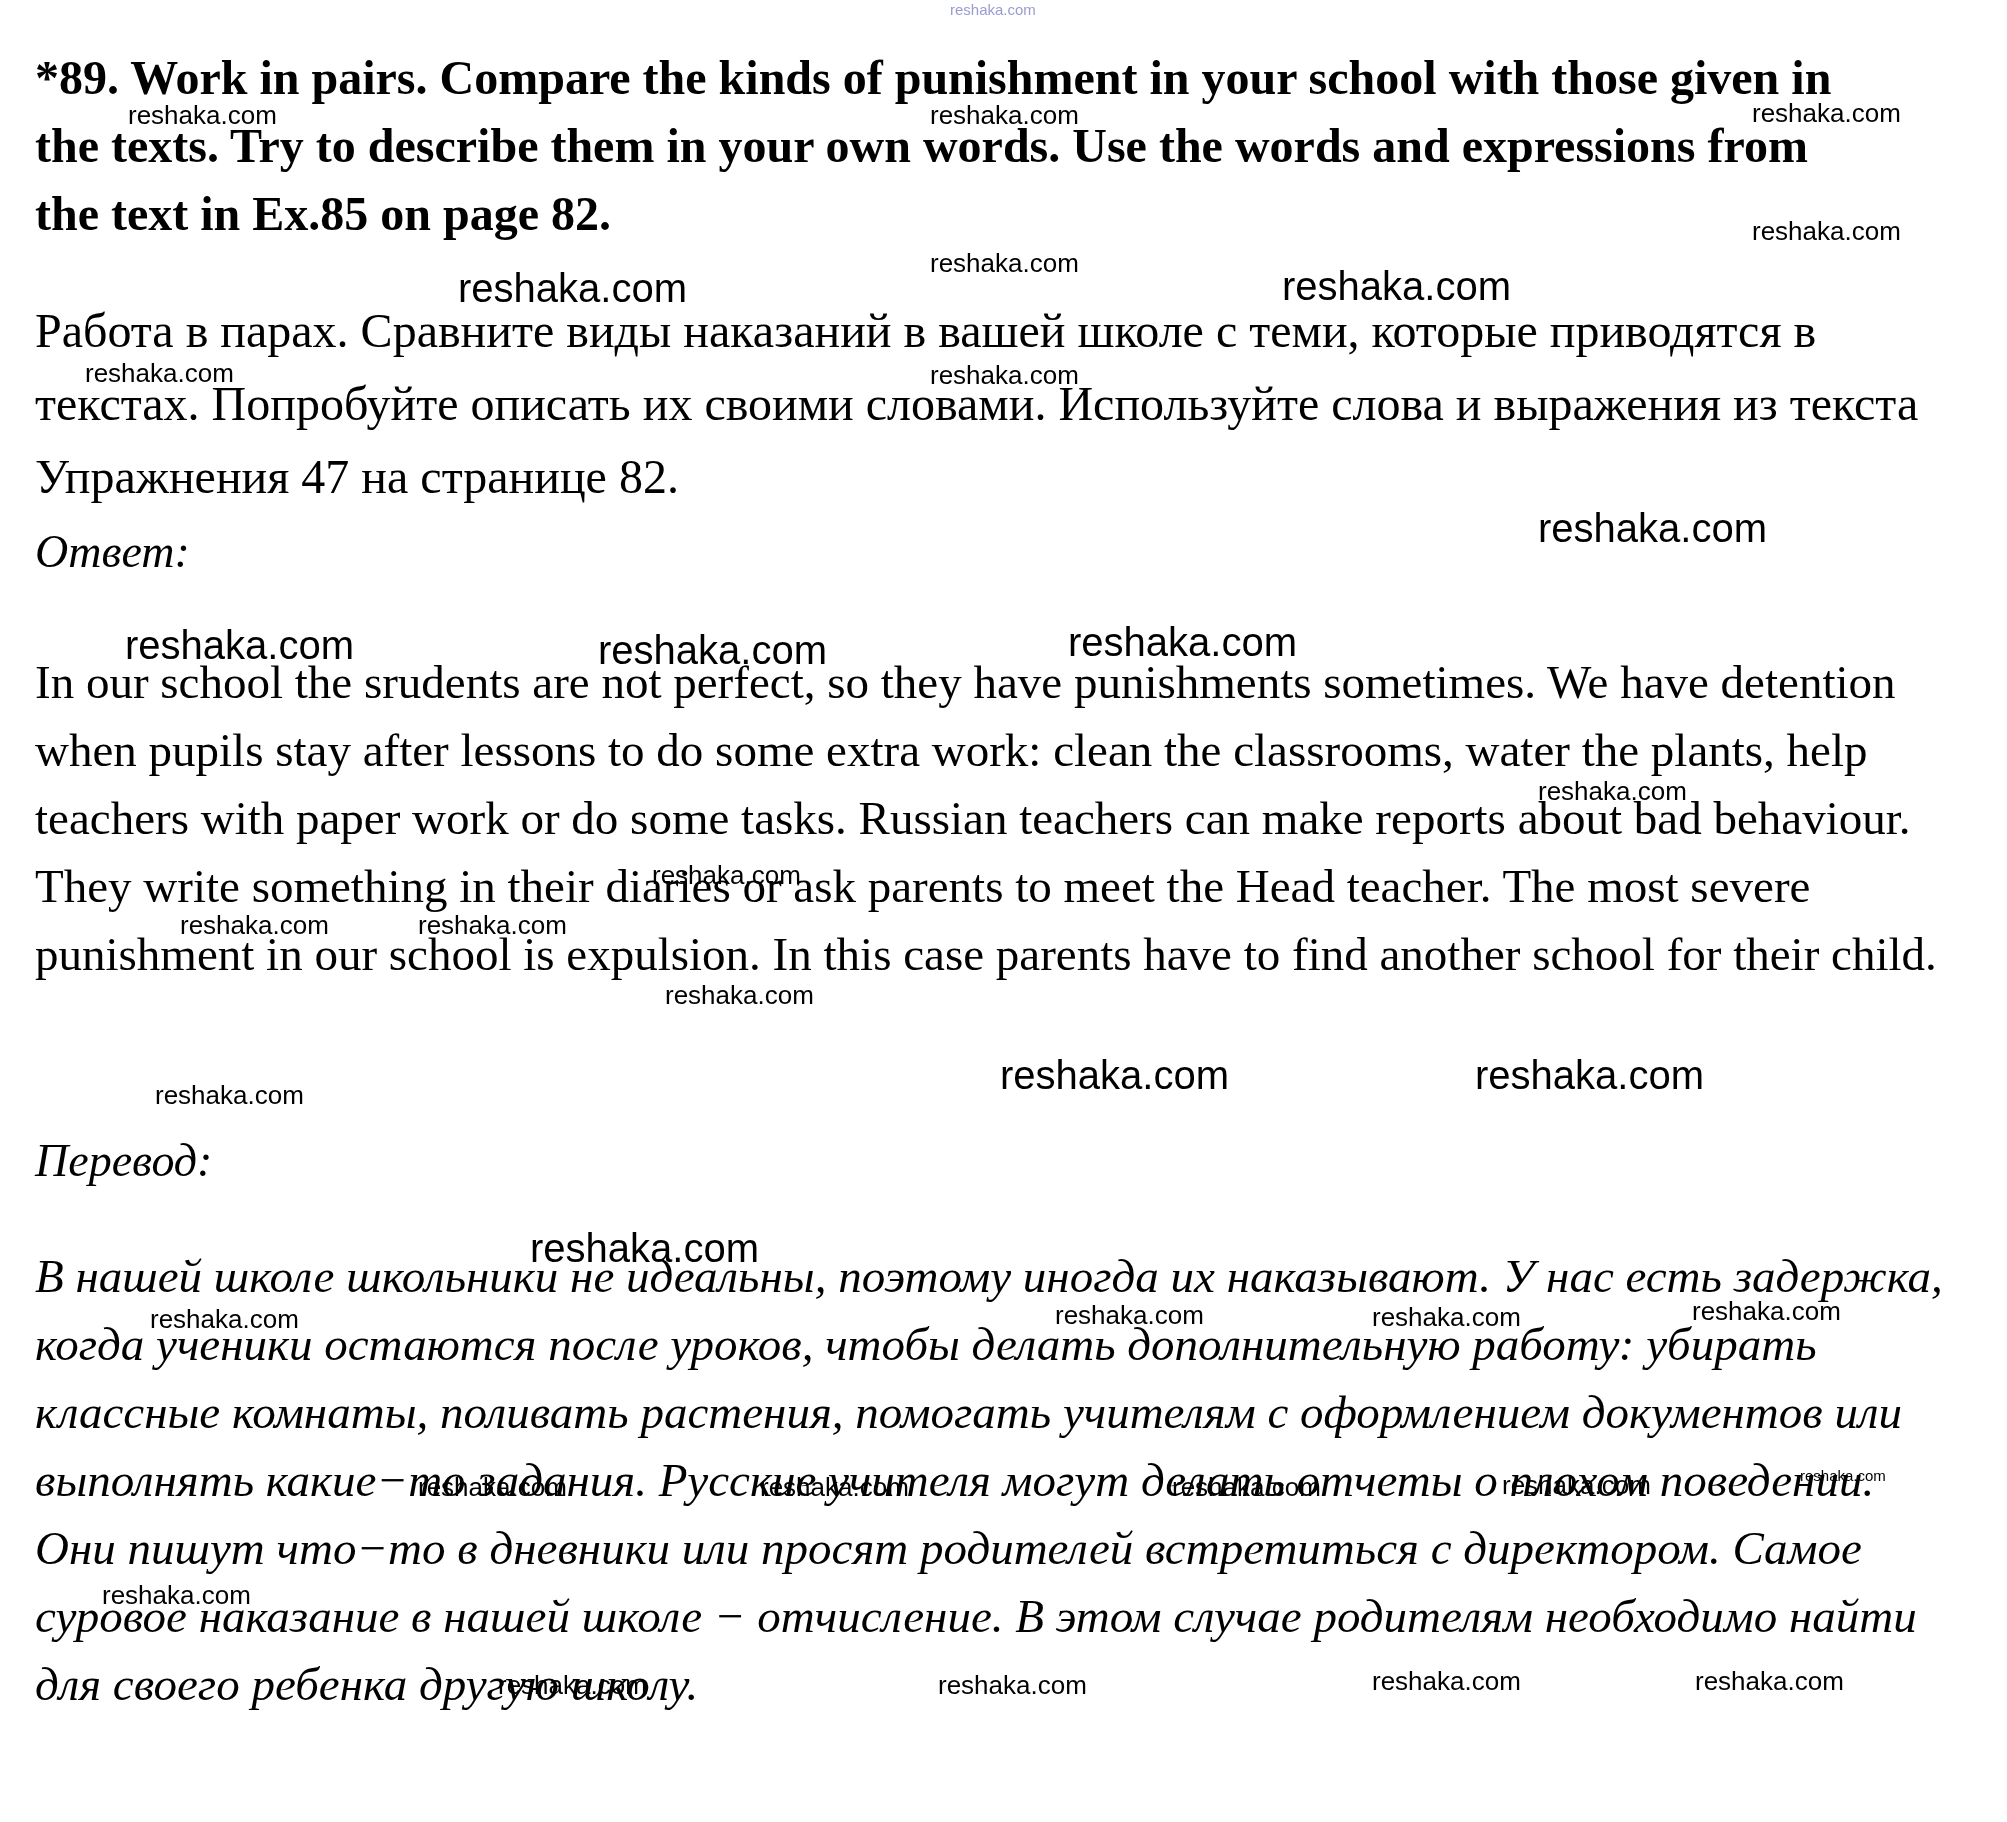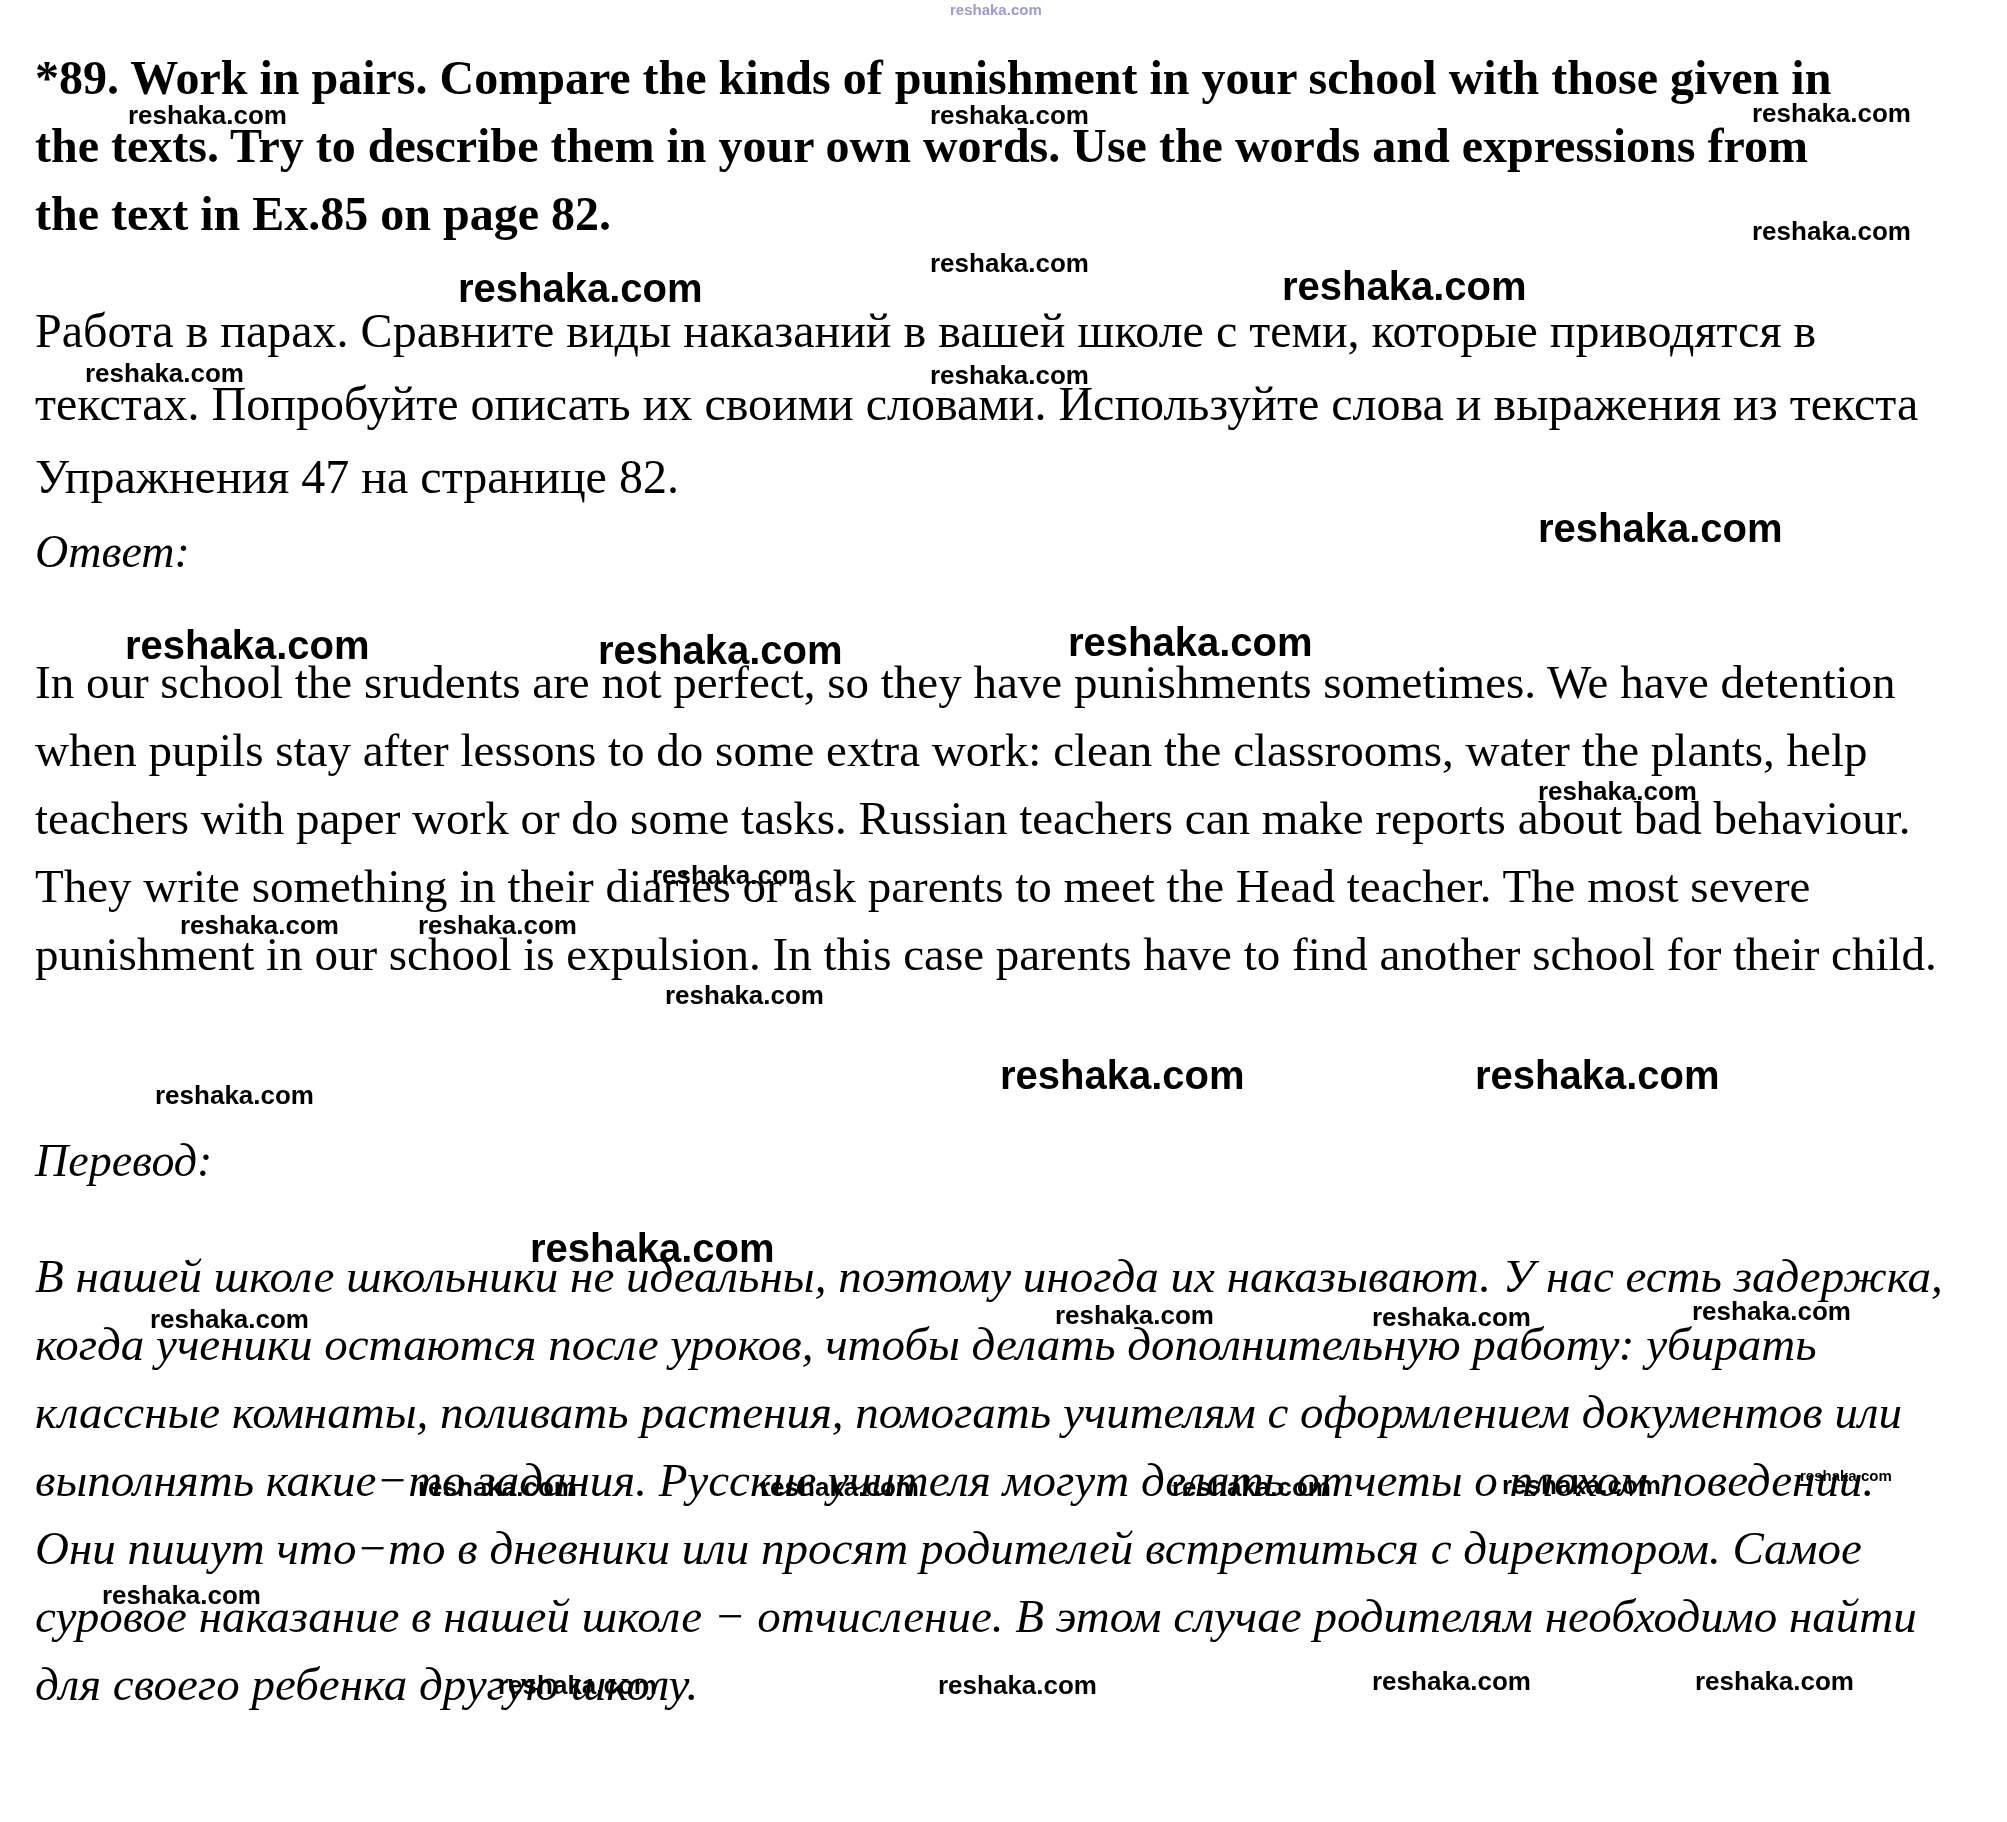--- a/index.html
+++ b/index.html
@@ -47,21 +47,20 @@
     top: 1242px;
     width: 1930px;
     font-size: 47px;
     line-height: 68px;
     font-style: italic;
   }
   .wm-layer {
     position: absolute;
     left: 0; top: 0; right: 0; bottom: 0;
     pointer-events: none;
-    font-weight: bold;
   }
   .wm {
     position: absolute;
     font-family: "Liberation Sans", sans-serif;
     color: #000000;
     white-space: nowrap;
     line-height: 1;
   }
   .wm.large { font-size: 40px; }
   .wm.small { font-size: 26px; }

